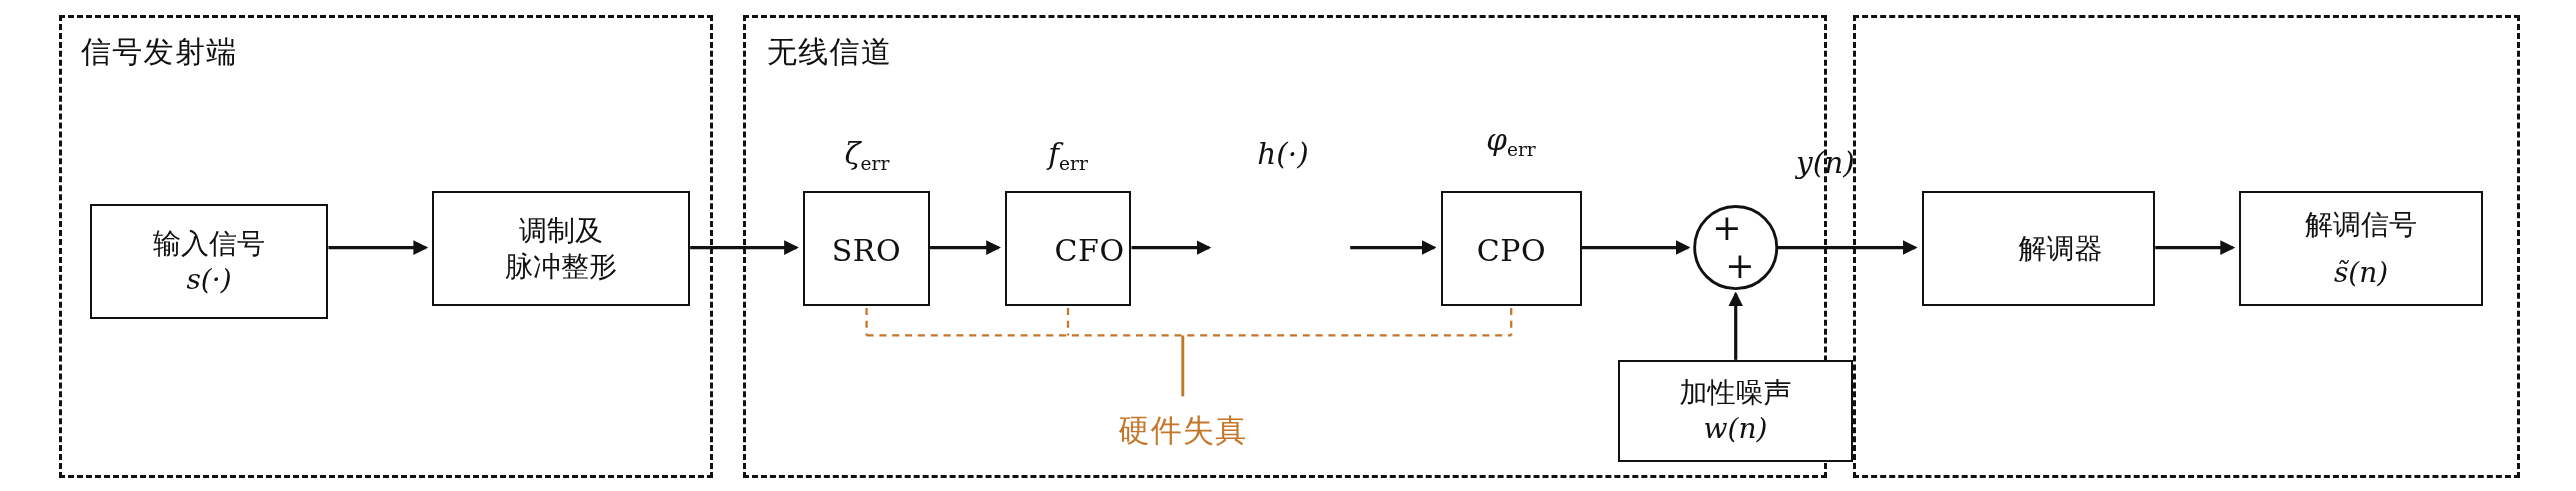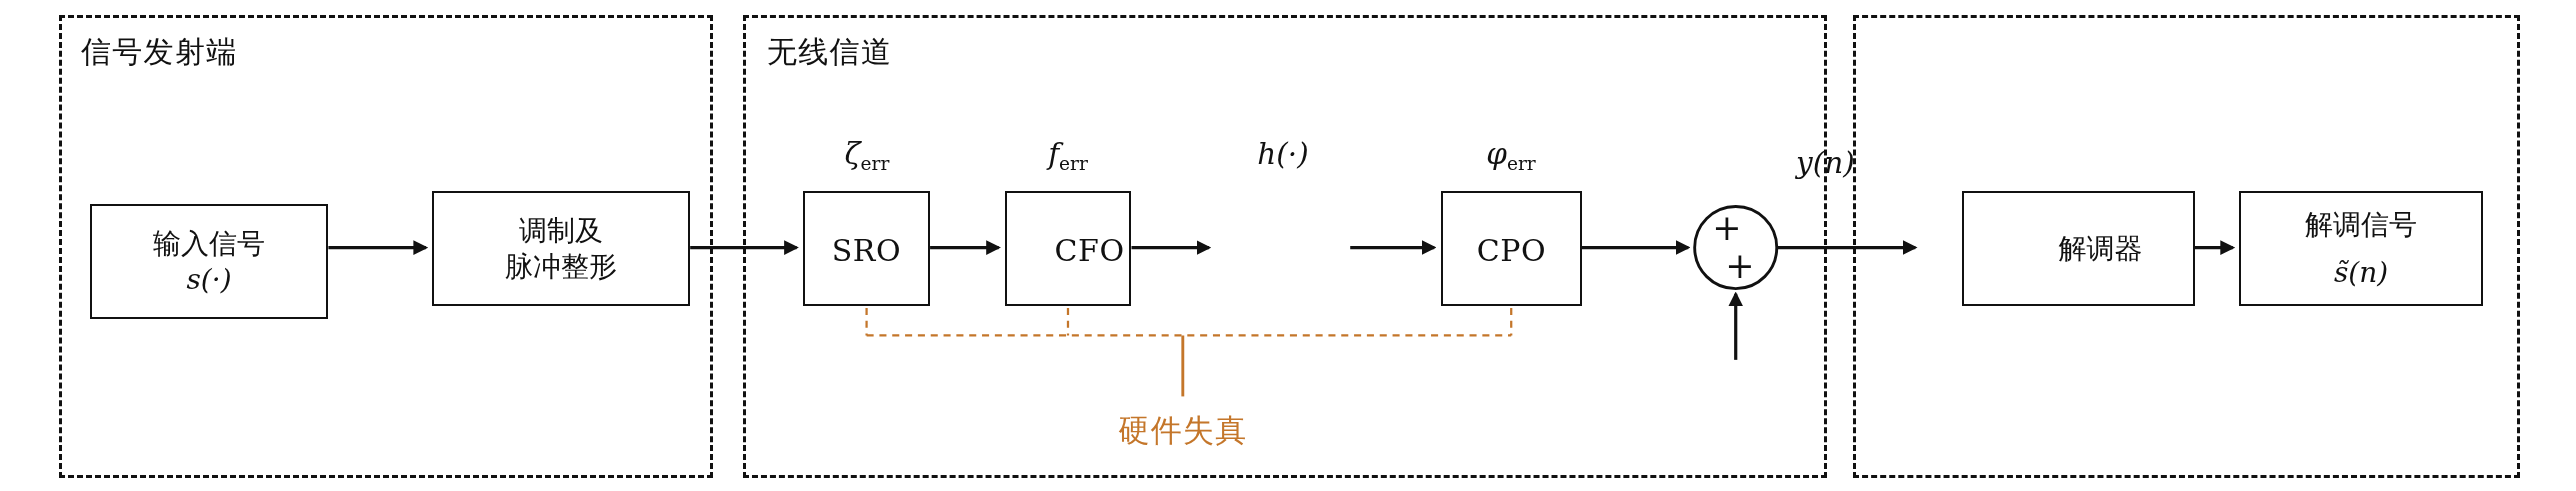--- a/index.html
+++ b/index.html
@@ -130,31 +130,35 @@
   </div>
 
 
   <div class="box" style="left:1441px; top:191px; width:141px; height:115px;">
     <span class="roman-label">CPO</span>
   </div>
 
   <span class="toplabel" style="left:867px; top:137px;"><span>ζ</span><sub>err</sub></span>
   <span class="toplabel" style="left:1068px; top:137px;"><span>f</span><sub>err</sub></span>
   <span class="toplabel" style="left:1283px; top:137px;"><span>h(·)</span></span>
-  <span class="toplabel" style="left:1511px; top:137px;"><span>φ</span><sub>err</sub></span>
+  <span class="toplabel" style="left:1511px; top:123px;"><span>φ</span><sub>err</sub></span>
 
   <span class="adder-plus" style="left:1727px; top:228px;">+</span>
   <span class="adder-plus" style="left:1740px; top:266px;">+</span>
 
   <span class="float-math" style="left:1796px; top:146px;">y(n)</span>
 
+  <div class="box" style="left:1618px; top:360px; width:235px; height:102px;">
+    <span>加性噪声</span>
+    <span class="math">w(n)</span>
+  </div>
 
   <span class="annotation-orange" style="left:1183px; top:399px;">硬件失真</span>
 
-  <div class="box" style="left:1962px; top:191px; width:233px; height:115px;padding-left:44px;">
+  <div class="box" style="left:1922px; top:191px; width:233px; height:115px;padding-left:44px;">
     <span>解调器</span>
   </div>
 
   <div class="box" style="left:2239px; top:191px; width:244px; height:115px;gap:12px;">
     <span>解调信号</span>
     <span class="math">s̃(n)</span>
   </div>
 
 </div>
 

